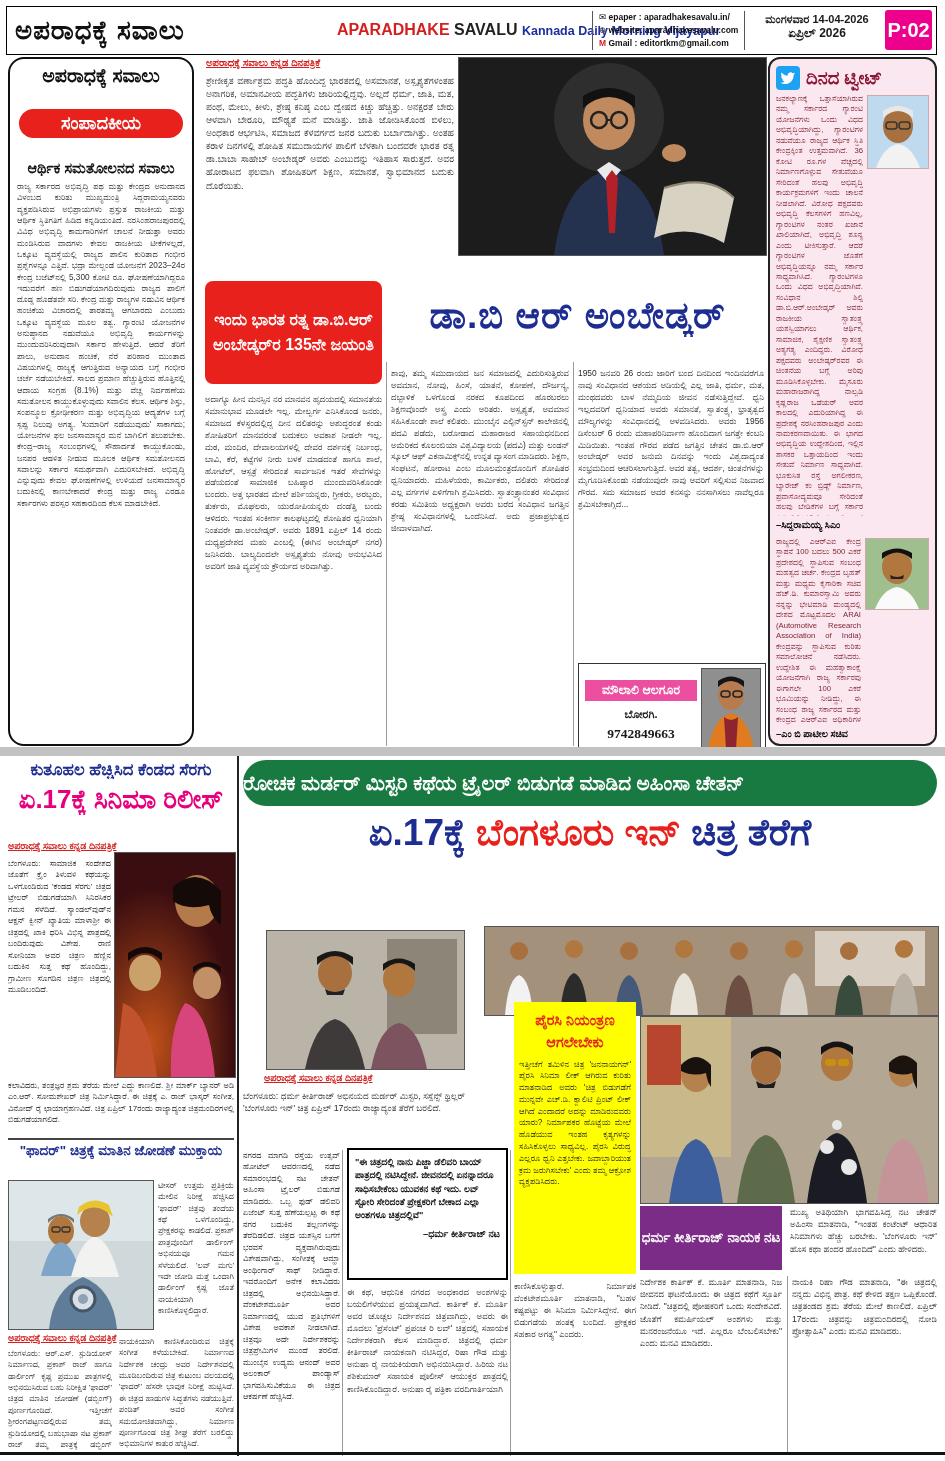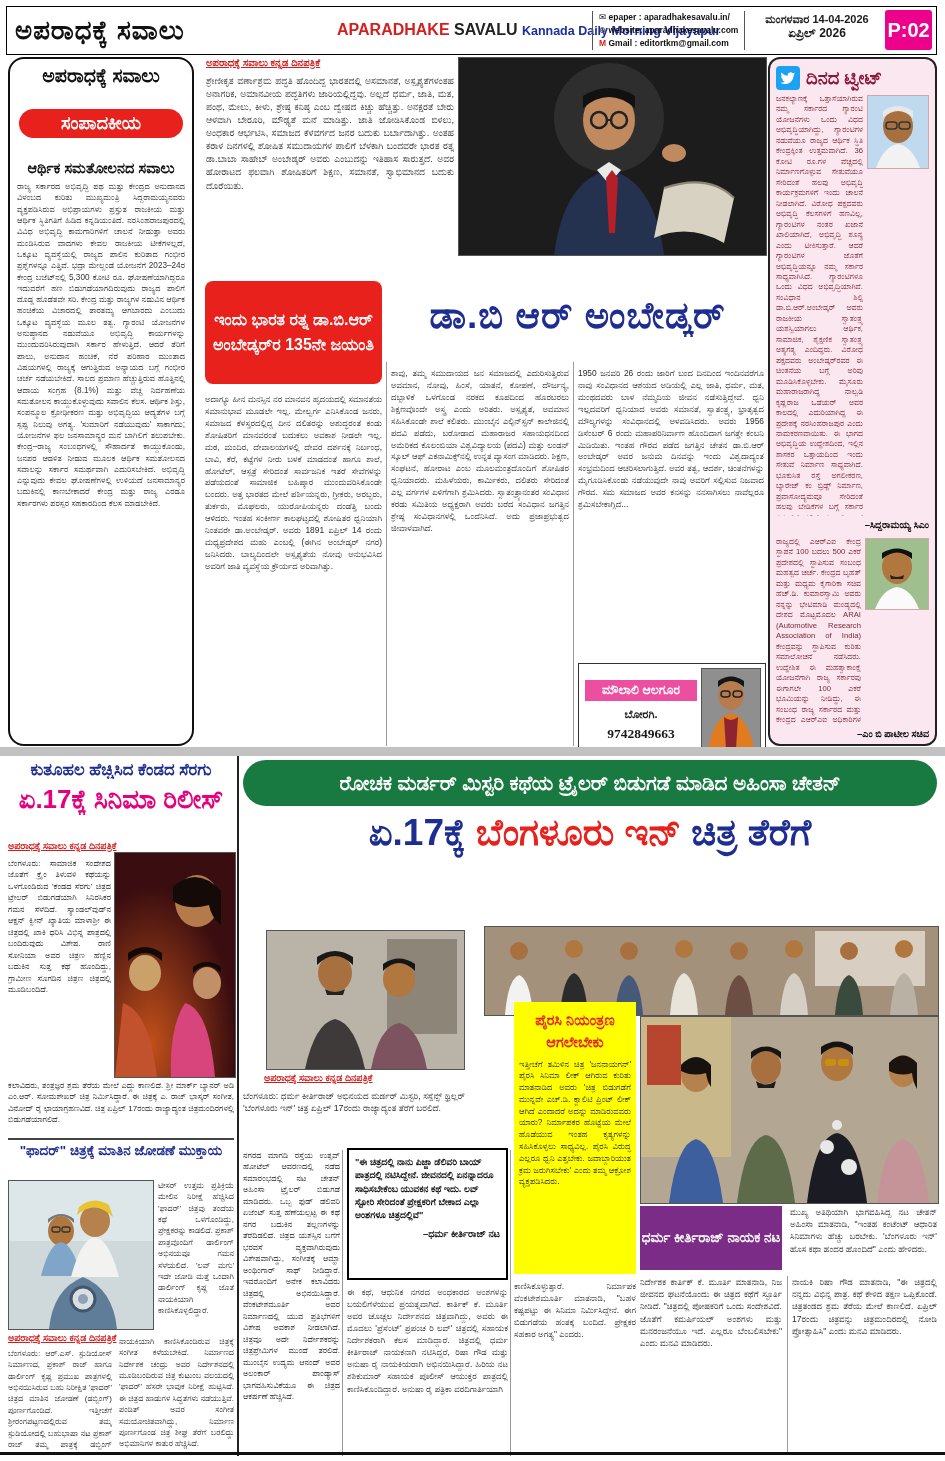--- a/index.html
+++ b/index.html
@@ -29,24 +29,24 @@
   
   .redbox{background:#e8211d;border-radius:8px;color:#fff;font-weight:bold;font-size:16px;text-align:center;
           display:flex;align-items:center;justify-content:center;padding:4px;box-sizing:border-box;line-height:1.55;}
   .kicker{font-size:25px;text-align:center;}
   .mainhead{font-size:37px;text-align:center;letter-spacing:1px;}
   
   #twbox{left:768px;top:57px;width:169px;height:689px;border:2px solid #222;border-radius:12px;background:#fbe7ef;
          padding:5px 6px;box-sizing:border-box;}
   .tw-title{font-size:18px;font-weight:bold;color:#8d1638;}
   .tw-body{font-size:7.7px;line-height:1.36;color:#7c1f2e;text-align:justify;}
-  .tw-sig{font-size:9.5px;font-weight:bold;color:#000;text-align:right;margin:3px 0 6px;}
+  .tw-sig{font-size:9.5px;font-weight:bold;color:#000;text-align:left;margin:3px 0 6px;}
   .tw-photo{float:right;margin:1px 0 2px 4px;border:1px solid #caa;}
   
-  .banner{background:#187a41;color:#fff;font-weight:bold;font-size:20px;text-align:center;line-height:46px;white-space:nowrap;overflow:hidden;border-radius:23px;}
+  .banner{background:#187a41;color:#fff;font-weight:bold;font-size:20px;text-align:left;line-height:46px;white-space:nowrap;overflow:hidden;border-radius:23px;}
   .bigcine{font-size:37px;font-weight:bold;text-align:center;white-space:nowrap;}
   .c-red{color:#e8211d;}
   .c-blue{color:#1d2d91;}
   .mag-h{color:#e6007d;font-weight:bold;font-size:26px;text-align:center;white-space:nowrap;overflow:hidden;}
   .quote{border:2px solid #000;background:#fff;padding:6px;box-sizing:border-box;font-size:9.2px;font-weight:bold;line-height:1.45;color:#111;}
   .yellowcol{background:#ffff00;box-sizing:border-box;padding:4px 5px;}
   .yellow-title{color:#e8211d;font-weight:bold;font-size:14.5px;text-align:center;line-height:1.5;margin:4px 0 5px;}
   .purple{background:#7b2c86;color:#fff;font-weight:bold;font-size:13.5px;text-align:center;display:flex;align-items:center;justify-content:center;line-height:1.4;}
   .photo{background:#777;border:1px solid #555;}
   svg{display:block;}

